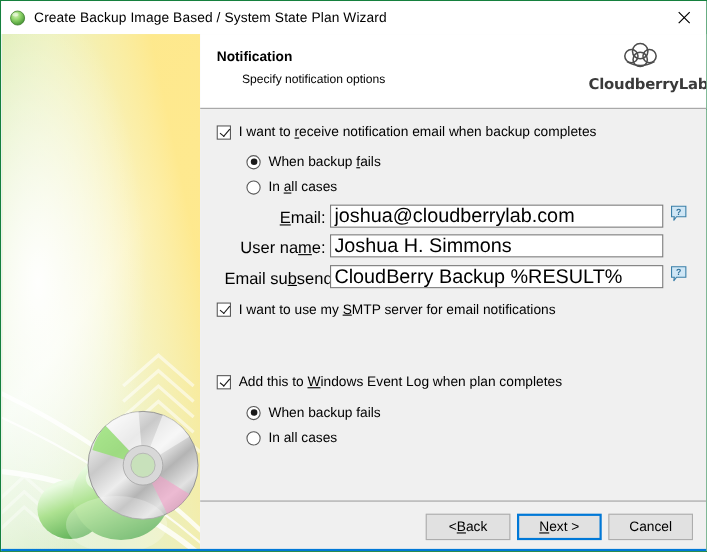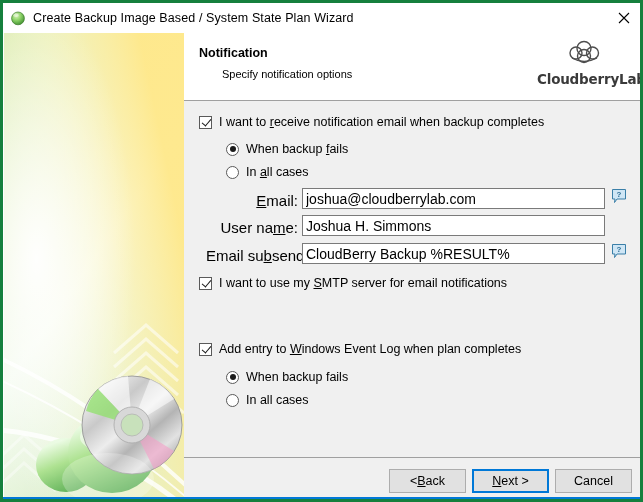--- a/index.html
+++ b/index.html
@@ -10,21 +10,21 @@
   body {
     font-family: "Liberation Sans", sans-serif;
     -webkit-font-smoothing: antialiased;
   }
 
   .window {
     position: relative;
     width: 643px;
     height: 502px;
     box-sizing: border-box;
-    border: 3px solid #15803d;
+    border: 1px solid #15803d;
     background: #ffffff;
     overflow: hidden;
   }
 
   
   .titlebar {
     position: absolute;
     left: 0; top: 0;
     width: 643px;
     height: 30px;
@@ -189,21 +189,21 @@
     width: 92px;
     white-space: nowrap;
   }
   .field-input {
     position: absolute;
     height: 21px;
     box-sizing: border-box;
     border: 1px solid #7a7a7a;
     background: #ffffff;
     font-family: "Liberation Sans", sans-serif;
-    font-size: 14px;
+    font-size: 18px;
     color: #000000;
     padding: 0 3px;
     outline: none;
   }
   .help-icon {
     position: absolute;
     width: 16px; height: 16px;
     cursor: default;
   }
   .help-icon svg { display: block; }
@@ -420,21 +420,21 @@
       </div>
 
       <div class="row" style="left:15px; top:174px;text-align:center;">
         <span class="cb checked"></span>
         <span><span>I want to use my </span><span class="acc">S</span><span>MTP server for email notifications</span></span>
       </div>
 
 
       <div class="row" style="left:15px; top:240px;">
         <span class="cb checked"></span>
-        <span><span>Add entry to </span><span class="acc">W</span><span>indows Event Log when plan completes</span></span>
+        <span><span>Add this to </span><span class="acc">W</span><span>indows Event Log when plan completes</span></span>
       </div>
 
       <div class="row" style="left:42px; top:268px;">
         <span class="rb checked"></span>
         <span>When backup fails</span>
       </div>
 
       <div class="row" style="left:42px; top:291px;">
         <span class="rb"></span>
         <span>In all cases</span>

